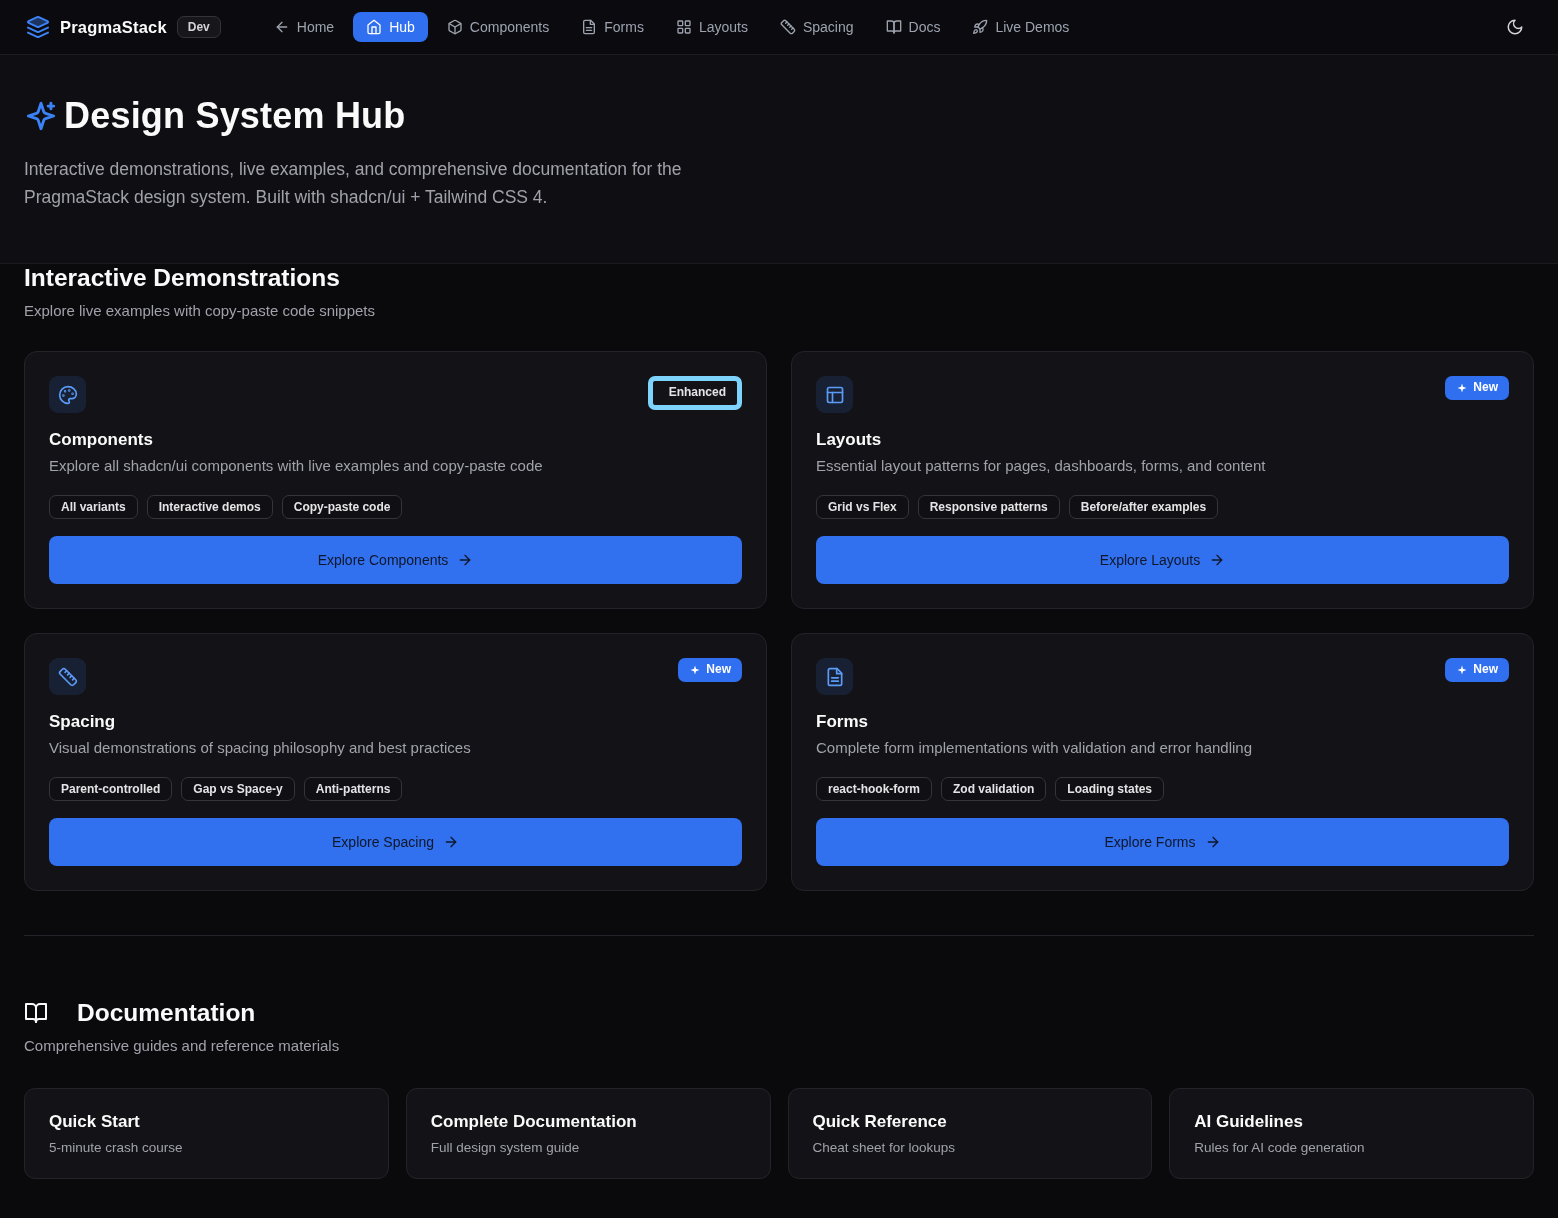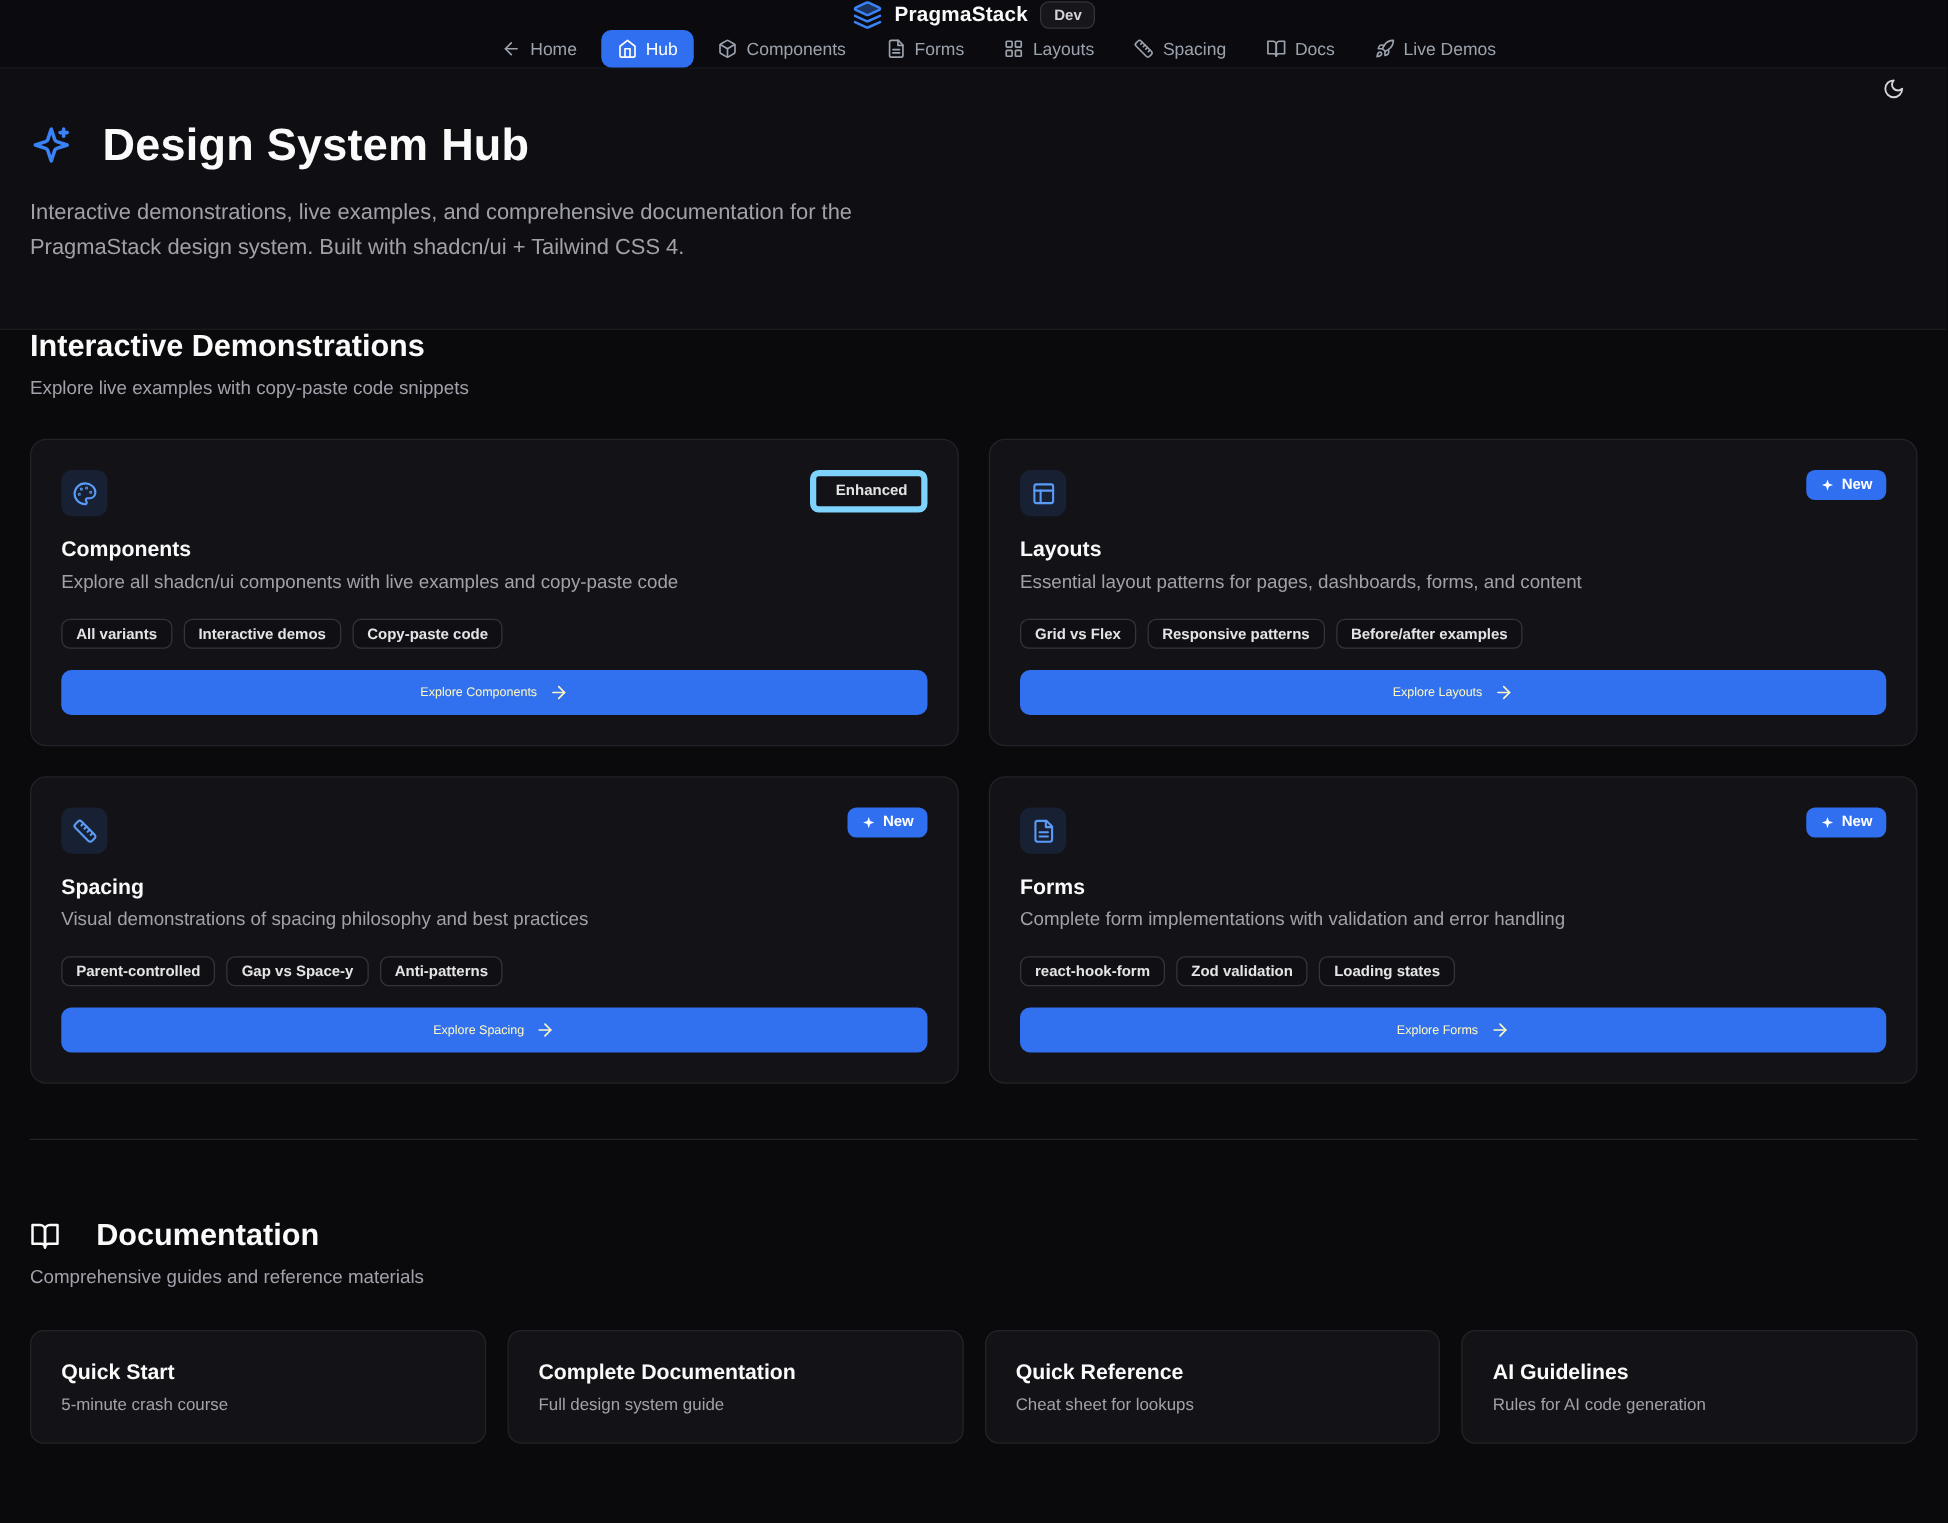--- a/index.html
+++ b/index.html
@@ -14,22 +14,21 @@
   .i18 { width:18px; height:18px; }
   .i20 { width:20px; height:20px; }
   .i24 { width:24px; height:24px; }
   .i34 { width:34px; height:34px; }
   .i12 { width:12px; height:12px; }
 
   
   .topnav {
     height:55px; display:flex; align-items:center;
     background:#0b0b0f; border-bottom:1px solid #1d1d22;
-    padding:0 26px;
-    flex-direction:column;
+    padding:17px 26px;
   }
   .brand { display:flex; align-items:center; gap:10px; cursor:pointer; }
   .brand-name { font-size:16.5px; font-weight:700; letter-spacing:.2px; }
   .env-badge {
     font-size:12px; font-weight:600; color:#d4d4d8;
     background:#17171b; border:1px solid #33333a;
     padding:3px 10px; border-radius:7px;
   }
   .nav-items { display:flex; align-items:center; gap:6px; margin-left:40px; }
   .nav-item {
@@ -41,21 +40,21 @@
   .theme-toggle {
     margin-left:auto; background:none; border:none; color:#d4d4d8;
     cursor:pointer; padding:8px;
   }
 
   
   .hero {
     background:#0f0f13; border-bottom:1px solid #1a1a1f;
     padding:40px 24px 52px;
   }
-  .hero-title { display:flex; align-items:center; gap:24px; }
+  .hero-title { display:flex; align-items:center; gap:6px; }
   .hero-title h1 { font-size:36px; font-weight:700; letter-spacing:.2px; }
   .hero-title .spark { color:#3b82f6; }
   .hero-desc {
     margin-top:18px; max-width:745px;
     color:#a1a1aa; font-size:17.5px; line-height:28px;
   }
 
   
   .main { padding:0 24px 20px; }
   .section-head { }
@@ -81,23 +80,23 @@
   }
   .demo-card h3 { margin-top:17px; font-size:17px; font-weight:700; }
   .demo-desc { margin-top:7px; color:#a1a1aa; font-size:15px; }
   .tags { display:flex; gap:9px; margin-top:21px;text-align:right; }
   .tag {
     font-size:12px; font-weight:600; color:#e4e4e7;
     border:1px solid #34343b; background:#101014;
     padding:4px 11px; border-radius:7px; white-space:nowrap;
   }
   .explore-btn {
-    margin-top:17px; width:100%; height:36px;
-    background:#3170ee; color:#fef9c3; border:none; border-radius:8px;
-    font-family:inherit; font-size:10px; font-weight:500;
+    margin-top:17px; width:100%; height:48px;
+    background:#3170ee; color:#0f172a; border:none; border-radius:8px;
+    font-family:inherit; font-size:14px; font-weight:500;
     display:flex; align-items:center; justify-content:center; gap:9px;
     cursor:pointer;
   }
 
   .divider { border:none; border-top:1px solid #232329; margin:44px 0 0; }
 
   .docs-head { margin-top:63px; display:flex; align-items:center; gap:29px; }
   .docs-head h2 { font-size:24.5px; font-weight:700; }
   .docs-grid { display:grid; grid-template-columns:repeat(4,1fr); gap:17px; margin-top:34px; }
   .doc-card {

